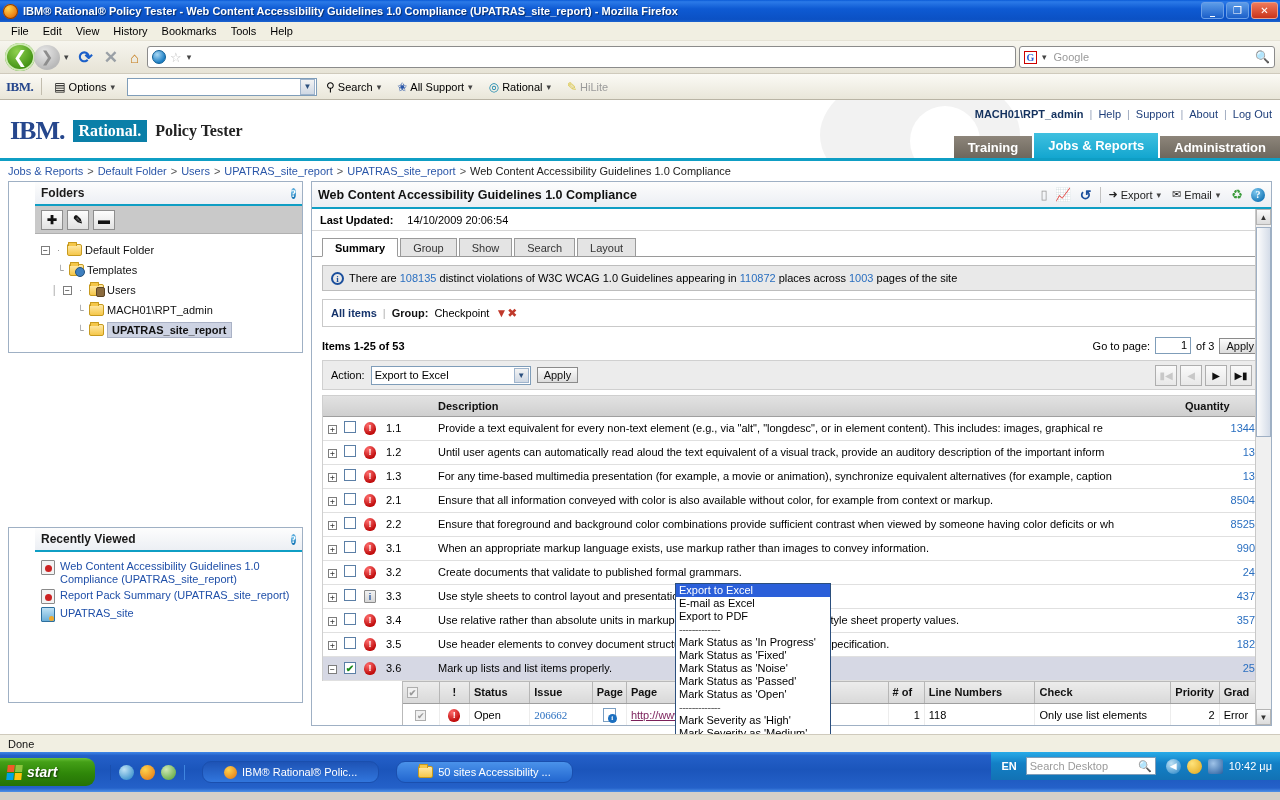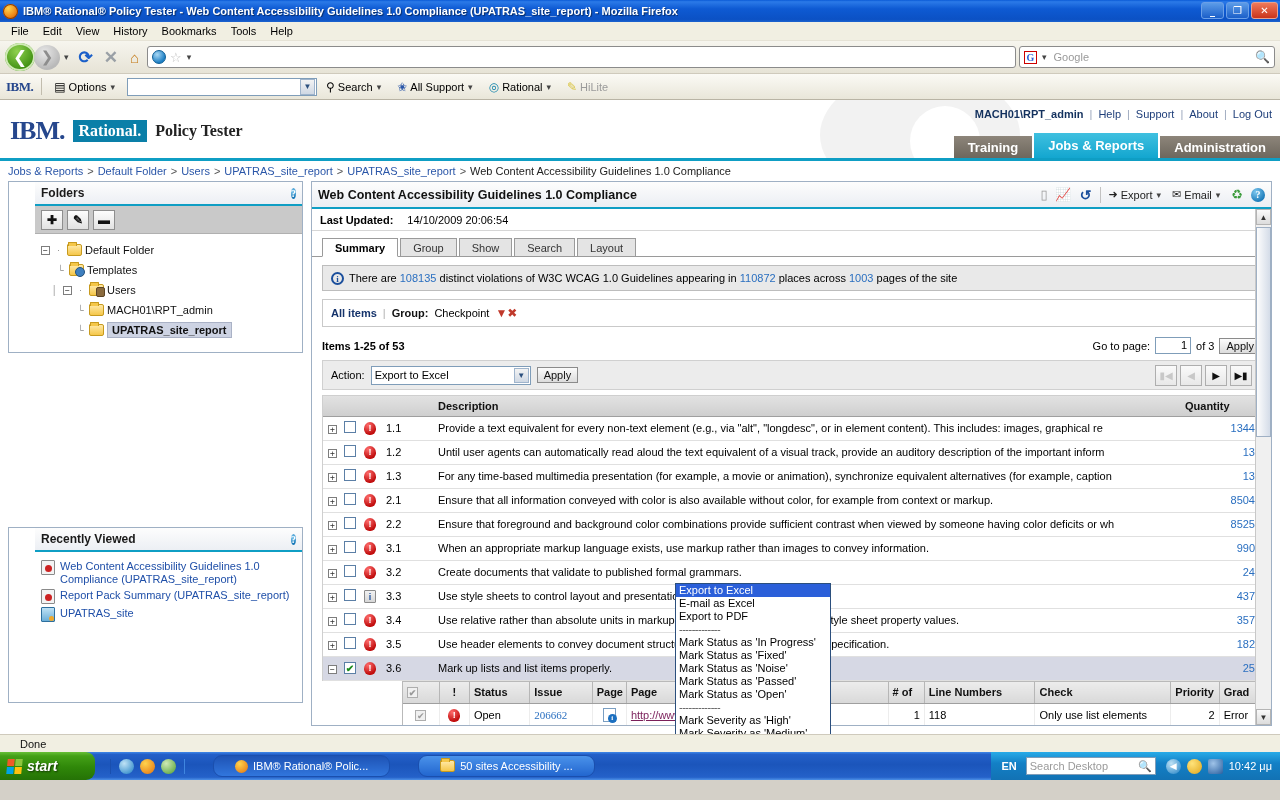--- a/index.html
+++ b/index.html
@@ -335,40 +335,40 @@
   .ddlist{
     position:absolute;left:364px;top:402px;width:156px;background:#fff;
     border:1px solid #2b4f7d;z-index:50;font-size:11px;padding:0;
   }
   .ddopt{ height:13px;line-height:13px;padding:0 3px;white-space:nowrap;color:#000; }
   .ddopt.sel{ background:#2b5fd9;color:#fff; }
   .ddopt.rule{ color:#555;letter-spacing:-0.5px; }
 
   
   .statusbar{ height:18px;background:#f1efe2;border-top:1px solid #cfcabc;
-    display:flex;align-items:center;padding-left:20px;font-size:11px;color:#111; }
+    display:flex;align-items:center;padding-left:8px;font-size:11px;color:#111; }
   .taskbar{
-    height:28px;width:100%;
+    height:40px;width:100%;
     background:linear-gradient(to bottom,#3f87e8 0%,#235fc8 9%,#1b55bb 45%,#2461c9 90%,#4d91e8 100%);
     display:flex;align-items:center;position:relative;gap:12px;
   }
   .startbtn{
     height:28px;min-width:95px;display:flex;align-items:center;gap:5px;padding:0 14px 0 7px;
     background:linear-gradient(to bottom,#68c038 0%,#44a017 14%,#2f8709 55%,#257206 100%);
     border-radius:0 9px 9px 0;color:#fff;font-weight:bold;font-style:italic;font-size:14px;
     text-shadow:1px 1px 2px rgba(0,0,0,.6);
   }
   .flag{ width:15px;height:15px;display:grid;grid-template-columns:1fr 1fr;grid-template-rows:1fr 1fr;
     gap:1px;transform:skewX(-6deg); }
   .flag i{ display:block; }
   .qlaunch{ display:flex;align-items:center;gap:6px;padding:0 8px;margin-left:3px;
     border-left:1px solid #1a4fae;border-right:1px solid #3f86e0; }
   .qi{ width:15px;height:15px;border-radius:50%; }
   .tbtask{
-    height:22px;display:flex;align-items:center;gap:5px;padding:0 21px;margin-left:16px;
+    height:22px;display:flex;align-items:center;gap:5px;padding:0 21px;margin-left:5px;
     background:linear-gradient(to bottom,#4a92ea,#2266cf);border:1px solid #1a4fae;border-radius:9px;
     color:#fff;font-size:11px;max-width:180px;white-space:nowrap;overflow:hidden;
   }
   .tbtask.active{ background:linear-gradient(to bottom,#1e53b5,#3176dd); }
   .tray{
     position:absolute;right:0;top:0;height:28px;display:flex;align-items:center;gap:6px;
     padding:0 8px 0 10px;background:linear-gradient(to bottom,#28abe8 0%,#1380c6 40%,#1272b4 100%);
   }
   .langbox{ color:#fff;font-size:11px;font-weight:bold;margin-right:3px; }
   .deskin{ width:130px;height:18px;background:#fff;border:1px solid #7f9db9;display:flex;

